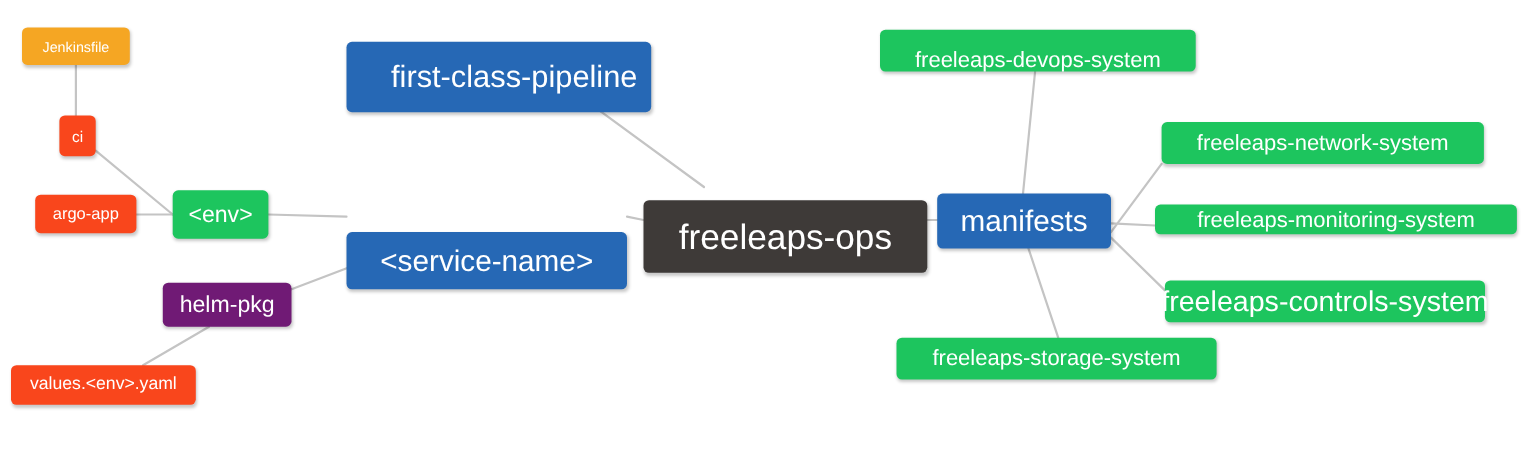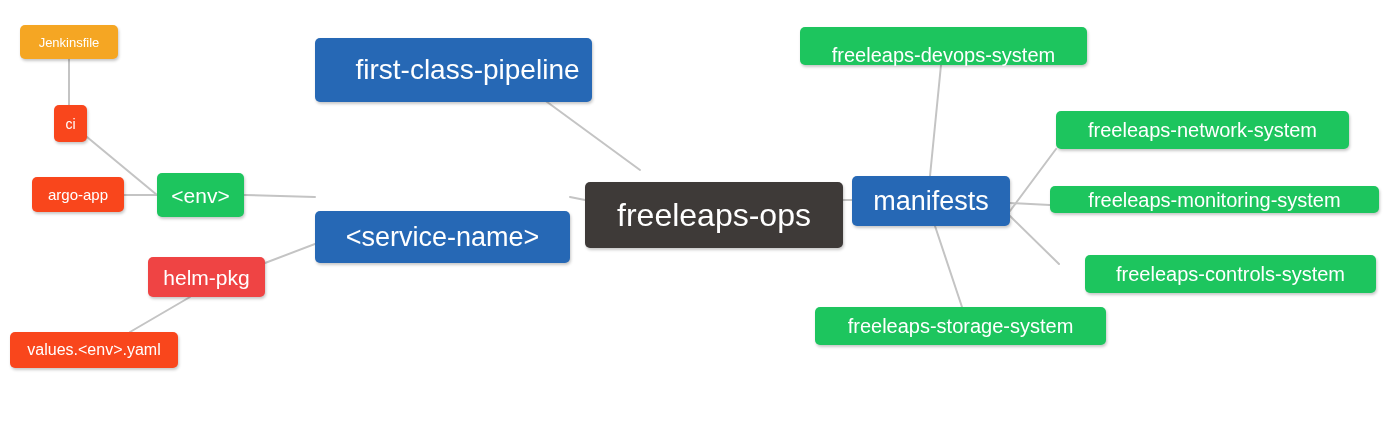--- a/index.html
+++ b/index.html
@@ -70,21 +70,21 @@
       </div>
       <div class="node" style="left: 54px; top: 105px; width: 33px; height: 37px; background: rgb(249, 70, 28); font-size: 14px;">
         <span class="node-label">ci</span>
       </div>
       <div class="node" style="left: 32px; top: 177px; width: 92px; height: 35px; background: rgb(249, 70, 28); font-size: 15px;">
         <span class="node-label">argo-app</span>
       </div>
       <div class="node" style="left: 157px; top: 173px; width: 87px; height: 44px; background: rgb(29, 197, 94); font-size: 21px;">
         <span class="node-label">&lt;env&gt;</span>
       </div>
-      <div class="node" style="left: 148px; top: 257px; width: 117px; height: 40px; background: #ef4444; font-size: 21px;">
+      <div class="node" style="left: 148px; top: 257px; width: 117px; height: 40px; background: #701a75; font-size: 21px;">
         <span class="node-label">helm-pkg</span>
       </div>
       <div class="node" style="left: 10px; top: 332px; width: 168px; height: 36px; background: rgb(249, 70, 28); font-size: 16px;">
         <span class="node-label">values.&lt;env&gt;.yaml</span>
       </div>
       <div class="node" style="left: 315px; top: 38px; width: 277px; height: 64px; background: rgb(38, 104, 181); font-size: 28px; padding-left: 28px;">
         <span class="node-label">first-class-pipeline</span>
       </div>
       <div class="node" style="left: 315px; top: 171px; width: 255px; height: 52px; background: rgb(38, 104, 181); font-size: 27px; margin-top: 40px;">
         <span class="node-label">&lt;service-name&gt;</span>
@@ -97,20 +97,20 @@
       </div>
       <div class="node" style="left: 800px; top: 27px; width: 287px; height: 38px; background: rgb(29, 197, 94); font-size: 20px; align-items: flex-end;">
         <span class="node-label">freeleaps-devops-system</span>
       </div>
       <div class="node" style="left: 1056px; top: 111px; width: 293px; height: 38px; background: rgb(29, 197, 94); font-size: 20px;">
         <span class="node-label">freeleaps-network-system</span>
       </div>
       <div class="node" style="left: 1050px; top: 186px; width: 329px; height: 27px; background: rgb(29, 197, 94); font-size: 20px;">
         <span class="node-label">freeleaps-monitoring-system</span>
       </div>
-      <div class="node" style="left: 1059px; top: 255px; width: 291px; height: 38px; background: rgb(29, 197, 94); font-size: 20px; margin-left: 26px;">
+      <div class="node" style="left: 1059px; top: 255px; width: 291px; height: 38px; background: rgb(29, 197, 94); font-size: 26px;">
         <span class="node-label">freeleaps-controls-system</span>
       </div>
       <div class="node" style="left: 815px; top: 307px; width: 291px; height: 38px; background: rgb(29, 197, 94); font-size: 20px;">
         <span class="node-label">freeleaps-storage-system</span>
       </div>
     </div>
 </div>
 
 </body></html>

